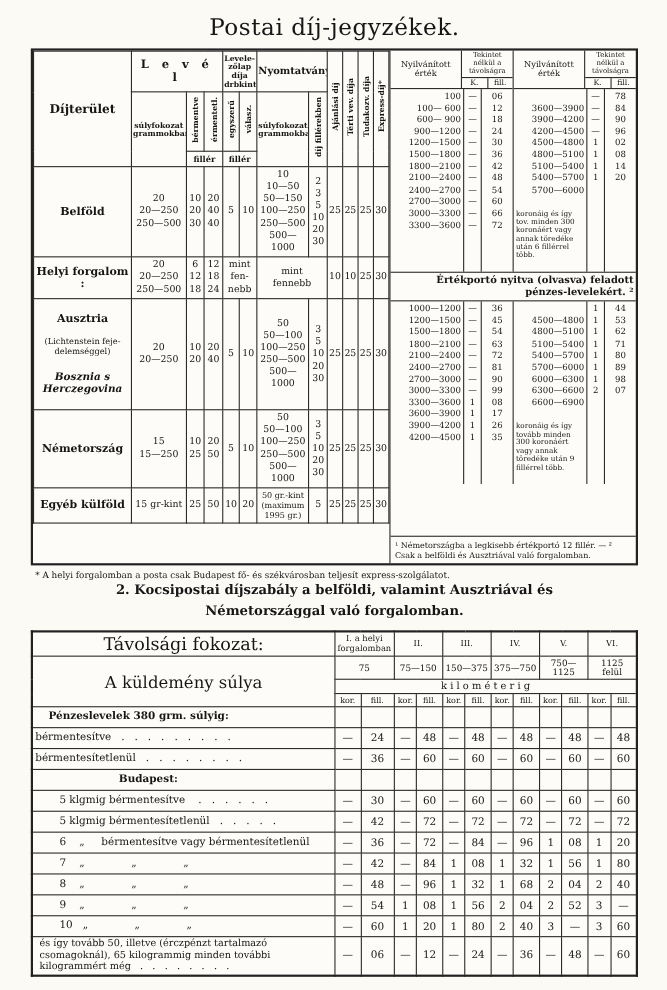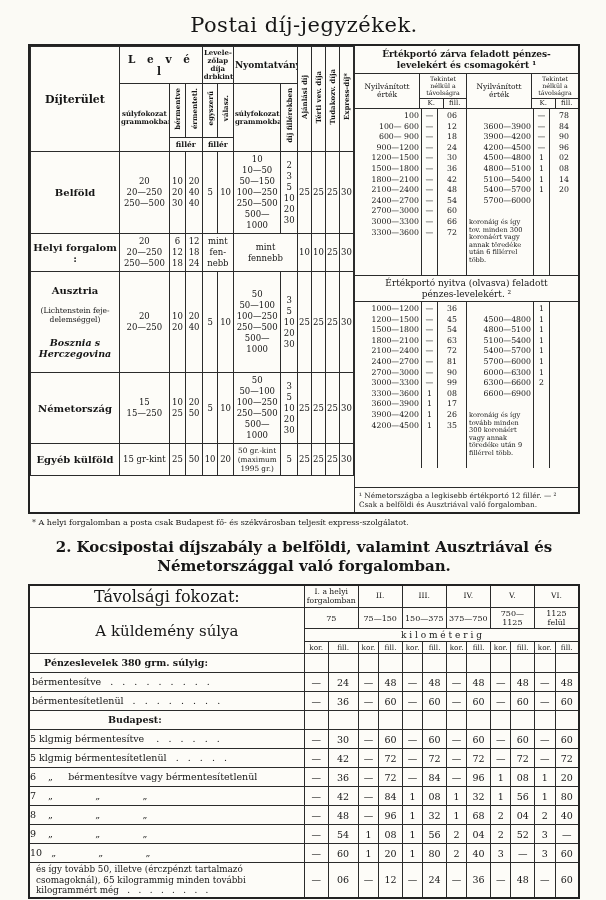--- a/index.html
+++ b/index.html
@@ -27,61 +27,61 @@
   .st{font-size:8.5px;line-height:11px;white-space:pre-line}
   .ar{text-align:right;padding-right:3px}
   .tiny{font-size:7.3px;line-height:9px}
   .name{font-size:10px;font-weight:bold;white-space:pre-line}
   .nsmall{font-size:7.5px;line-height:8.5px;font-weight:normal;white-space:pre-line}
   .ital{font-style:italic;font-size:9.5px;line-height:11px;margin-top:2px;white-space:pre-line}
 
   
   .ep{flex:1;border-left:1.5px solid #2b2b2b;display:flex;flex-direction:column}
   .ep-title{font-size:9px;line-height:10.5px;font-weight:bold;text-align:center;padding:3px 2px;border-bottom:1px solid #2b2b2b;white-space:pre-line}
-  .ep-title2{font-size:9px;line-height:10.5px;font-weight:normal;text-align:center;padding:2px 2px;border-top:1px solid #2b2b2b;border-bottom:1px solid #2b2b2b;white-space:pre-line}
+  .ep-title2{font-size:9px;line-height:10.5px;font-weight:bold;text-align:right;padding:2px 2px;border-top:1px solid #2b2b2b;border-bottom:1px solid #2b2b2b;white-space:pre-line}
   .ep-block{display:flex;align-items:stretch}
   .ep-group{width:50%;display:flex;flex-direction:column}
   .ep-group + .ep-group{border-left:1px solid #2b2b2b}
   .ep-ghead{display:flex;border-bottom:1px solid #2b2b2b;height:34px}
   .ep-nyil{width:64px;border-right:1px solid #2b2b2b;font-size:7.5px;line-height:8.5px;display:flex;align-items:center;justify-content:center;text-align:center;white-space:pre-line}
   .ep-tk{flex:1;display:flex;flex-direction:column}
   .ep-tek{flex:1;font-size:6.3px;line-height:7px;text-align:center;white-space:pre-line;padding-top:1px}
   .ep-kf{display:flex;border-top:1px solid #2b2b2b;font-size:7px;line-height:9px}
   .ep-kf span{width:50%;text-align:center}
   .ep-kf span:first-child{border-right:1px solid #2b2b2b}
   .ep-cols{display:flex;flex:1;align-items:stretch}
   .ep-ranges{width:64px;border-right:1px solid #2b2b2b;font-size:7.8px;line-height:10.6px;text-align:right;padding:2px 2px 0 0;white-space:pre-line}
   .ep-k{width:15px;border-right:1px solid #2b2b2b;font-size:7.8px;line-height:10.6px;text-align:center;padding-top:2px;white-space:pre-line}
   .ep-f{flex:1;font-size:7.8px;line-height:10.6px;text-align:center;padding-top:2px;white-space:pre-line}
   .epn{white-space:normal;font-size:6.6px;line-height:7.6px;text-align:left;padding:2px 1px 0 2px}
   .ep-foot{margin-top:auto;border-top:1px solid #2b2b2b;font-size:7.3px;line-height:9px;padding:3px 4px}
 
   
   .fnote{font-size:8px;margin-top:4px;padding-left:4px}
-  .s2{font-size:15px;font-weight:bold;text-align:center;line-height:19px;margin-top:11px;white-space:pre-line}
+  .s2{font-size:12px;font-weight:bold;text-align:center;line-height:19px;white-space:pre-line}
 
   
   .t2{margin:8px auto 0;border:2px solid #222;background:#fdfcf8}
   .t2 th,.t2 td{border:1px solid #2b2b2b;padding:1px 2px;text-align:center;vertical-align:middle}
   .t2 thead th{font-weight:normal}
   .t2 .lab{width:296px}
   .t2 .hc{font-size:7.6px;line-height:8.4px;white-space:pre-line;width:40px}
   .t2 .tav{font-size:16px}
   .t2 .suly{font-size:15px;font-weight:normal}
   .t2 .kms{font-size:8px}
   .t2 .kmg{font-size:9px}
   .t2 .kf{font-size:7.3px}
   .t2 tbody td{height:16px;font-size:9.5px}
   .t2 tbody .lab{text-align:left;white-space:pre-wrap;line-height:12px}
   .t2 .ck{width:17px}
   .t2 .cf{width:23px}
   .t2 td[data-cls="b"]{font-weight:bold;padding-left:14px}
   .t2 td[data-cls="bc"]{font-weight:bold;padding-left:78px}
   .t2 td[data-cls="i"]{}
-  .t2 td[data-cls="n"]{padding-left:0}
+  .t2 td[data-cls="n"]{padding-left:24px}
   .t2 td[data-cls="n last"]{padding-left:6px;font-size:8.8px;line-height:10.5px}
 </style>
 </head>
 <body>
 
 <div class="page">
 
   <div class="title">Postai díj-jegyzékek.</div>
 
   <div class="t1wrap">
@@ -251,22 +251,20 @@
           <td class="st">5</td>
           <td class="st">25</td>
           <td class="st">25</td>
           <td class="st">25</td>
           <td class="st">30</td>
         </tr>
       </tbody>
     </table>
 
     <div class="ep">
-      <div class="ep-title">Értékportó zárva feladott pénzes-
-levelekért és csomagokért ¹</div>
 
       <div class="ep-block">
         <div class="ep-group">
           <div class="ep-ghead">
             <div class="ep-nyil">Nyilvánított
 érték</div>
             <div class="ep-tk">
               <div class="ep-tek">Tekintet
 nélkül a
 távolságra</div>
@@ -419,20 +417,28 @@
               <div class="epn">koronáig és így tovább minden 300 koronáért vagy annak töredéke után 9 fillérrel több.</div>
             </div>
             <div class="ep-k">1
 1
 1
 1
 1
 1
 1
 2</div>
+            <div class="ep-f">44
+53
+62
+71
+80
+89
+98
+07</div>
           </div>
         </div>
       </div>
 
       <div class="ep-foot">¹ Németországba a legkisebb értékportó 12 fillér. — ² Csak a belföldi és Ausztriával való forgalomban.</div>
     </div>
   </div>
 
   <div class="fnote">* A helyi forgalomban a posta csak Budapest fő- és székvárosban teljesít express-szolgálatot.</div>
 

